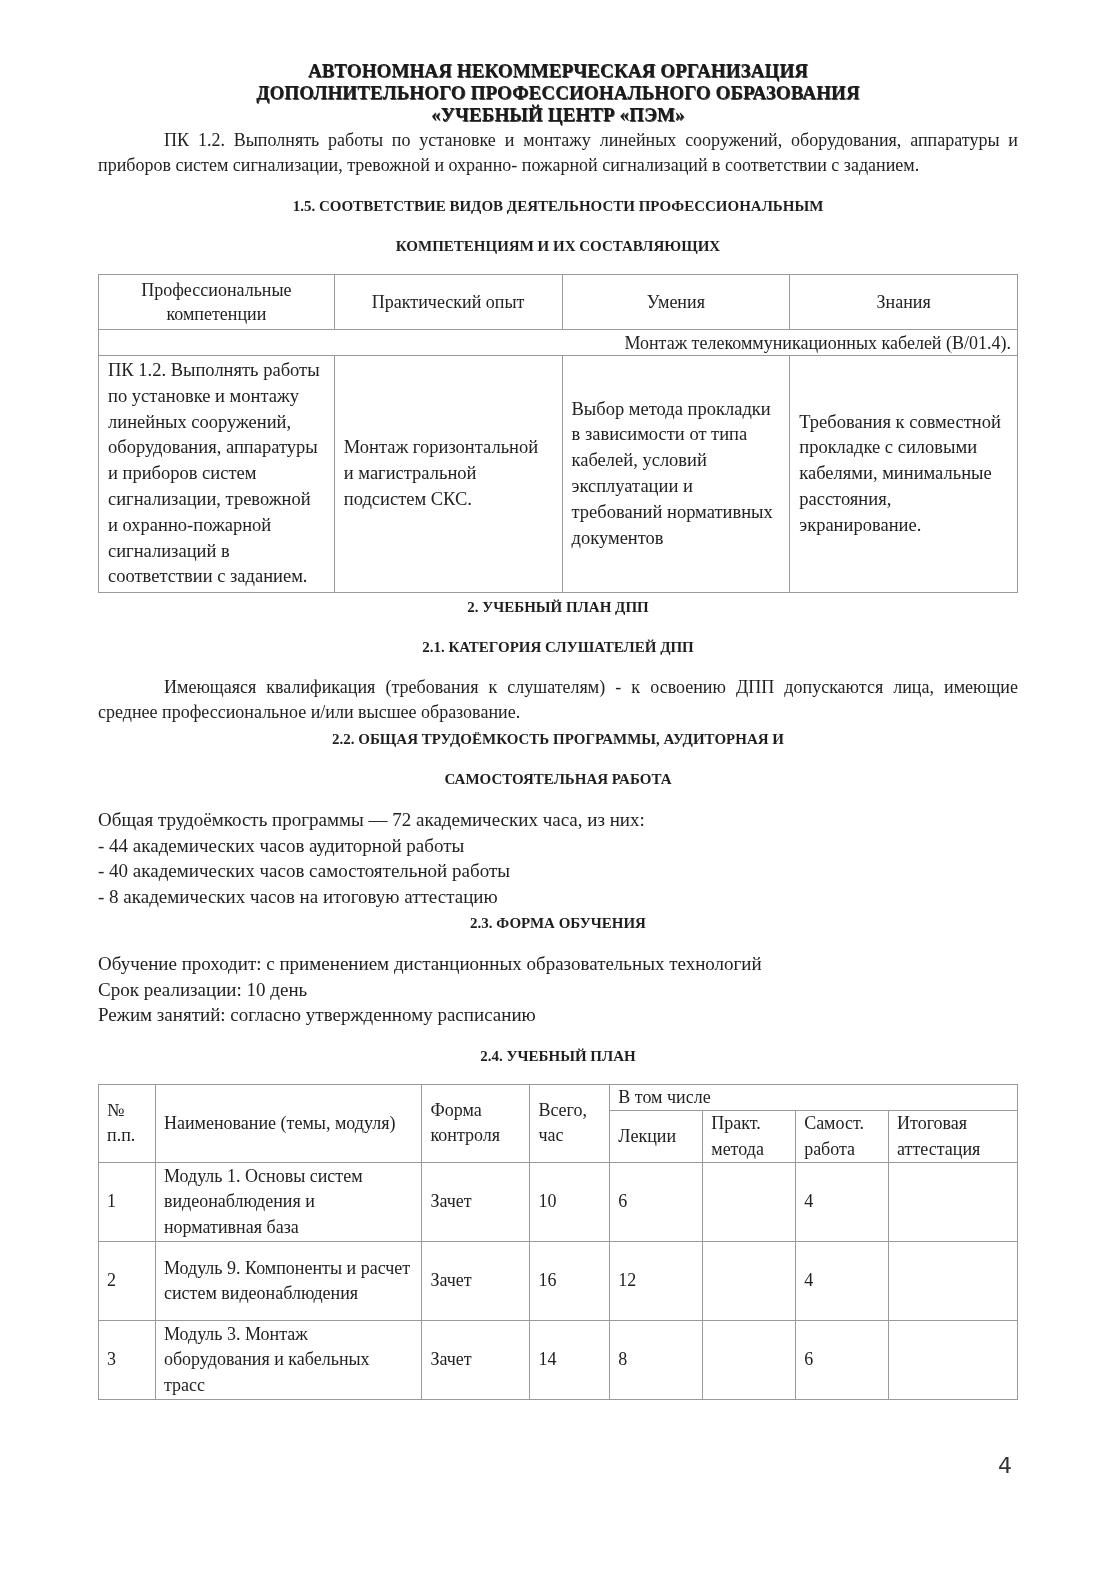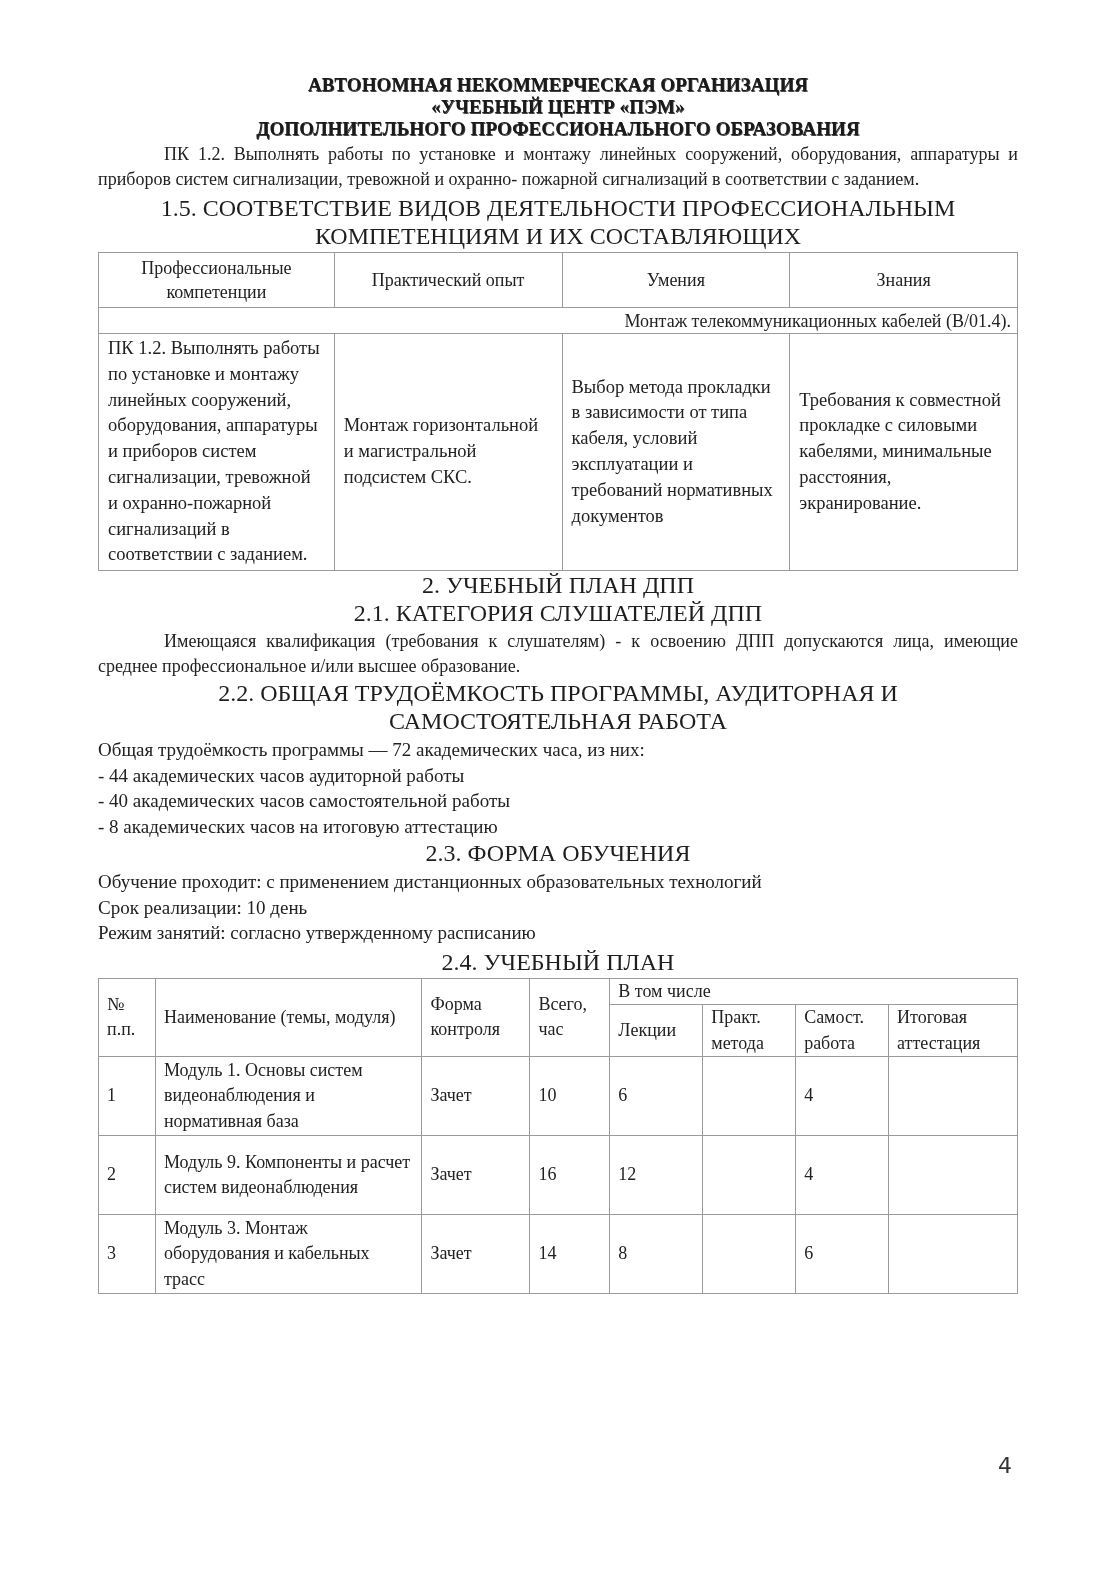--- a/index.html
+++ b/index.html
@@ -1,45 +1,45 @@
 <!DOCTYPE html>
 <html><head>
 <meta charset="utf-8">
 <style>
   html, body { margin: 0; padding: 0; background: #ffffff; }
   body { width: 1110px; height: 1570px; position: relative; overflow: hidden;
          font-family: "Liberation Serif", "DejaVu Serif", serif; color: #222; }
-  .page { position: absolute; left: 98px; top: 70px; width: 920px; }
+  .page { position: absolute; left: 98px; top: 56px; width: 920px; }
   .org { text-align: center; font-weight: bold; font-size: 19px; line-height: 22px;
          color: #1a1a1a; letter-spacing: 0.1px; text-shadow: 0.6px 0.6px 0 #444; }
   .para { font-size: 18px; line-height: 25px; text-align: justify; margin: 0; }
   .para.indent { text-indent: 66px; }
-  .h { text-align: center; font-weight: normal; font-size: 24px; line-height: 24px; margin: 4px; color: #1e1e1e; }
+  .h { text-align: center; font-weight: bold; font-size: 15px; line-height: 24px; margin: 16px; color: #1e1e1e; }
   .line { font-size: 19px; line-height: 25.5px; margin: 0; }
   b.pk { font-weight: normal; }
   table { border-collapse: collapse; width: 100%; font-size: 18px; }
   td, th { border: 1px solid #9a9a9a; font-weight: normal; vertical-align: middle; }
   .t1 th { text-align: center; line-height: 24px; padding: 2px 6px; height: 50px; }
   .t1 .span-row td { text-align: right; height: 25px; padding: 0 6px; line-height: 24px; }
   .t1 .body td { padding: 2px 9px; line-height: 25.8px; font-size: 18.5px; }
   .t2 th, .t2 td { padding: 0 8px; text-align: left; line-height: 25.5px; }
   .t2 .subhead { height: 24px; }
   .t2 .row td { height: 78px; }
   .pagenum { position: absolute; left: 998px; top: 1453px; font-family: "DejaVu Sans", sans-serif;
              font-size: 22px; color: #333; }
 </style>
 </head>
 <body>
 
 <div class="page">
 
   <div style="margin-top:4px;">
     <div class="org">АВТОНОМНАЯ НЕКОММЕРЧЕСКАЯ ОРГАНИЗАЦИЯ</div>
+    <div class="org">ДОПОЛНИТЕЛЬНОГО ПРОФЕССИОНАЛЬНОГО ОБРАЗОВАНИЯ</div>
     <div class="org">«УЧЕБНЫЙ ЦЕНТР «ПЭМ»</div>
-    <div class="org">ДОПОЛНИТЕЛЬНОГО ПРОФЕССИОНАЛЬНОГО ОБРАЗОВАНИЯ</div>
   </div>
 
   <p class="para indent" style="margin-top:2px;">
     <b class="pk">ПК 1.2.</b><span> Выполнять работы по установке и монтажу линейных сооружений, оборудования, аппаратуры и приборов систем сигнализации, тревожной и охранно- пожарной сигнализаций в соответствии с заданием.</span>
   </p>
 
   <div style="margin-top:2px;">
     <p class="h">1.5. СООТВЕТСТВИЕ ВИДОВ ДЕЯТЕЛЬНОСТИ ПРОФЕССИОНАЛЬНЫМ</p>
     <p class="h">КОМПЕТЕНЦИЯМ И ИХ СОСТАВЛЯЮЩИХ</p>
   </div>
@@ -59,21 +59,21 @@
       <th>Знания</th>
     </tr>
     <tr class="span-row">
       <td colspan="4">Монтаж телекоммуникационных кабелей (B/01.4).</td>
     </tr>
     <tr class="body">
       <td style="vertical-align:top;">
         <b class="pk">ПК 1.2.</b><span> Выполнять работы по установке и монтажу линейных сооружений, оборудования, аппаратуры и приборов систем сигнализации, тревожной и охранно-пожарной сигнализаций в соответствии с заданием.</span>
       </td>
       <td>Монтаж горизонтальной и магистральной подсистем СКС.</td>
-      <td>Выбор метода прокладки в зависимости от типа кабеля, условий эксплуатации и требований нормативных документов</td>
+      <td>Выбор метода прокладки в зависимости от типа кабелей, условий эксплуатации и требований нормативных документов</td>
       <td>Требования к совместной прокладке с силовыми кабелями, минимальные расстояния, экранирование.</td>
     </tr>
   </tbody>
     </table>
 
   <p class="h" style="margin-top:2px;">2. УЧЕБНЫЙ ПЛАН ДПП</p>
   <p class="h">2.1. КАТЕГОРИЯ СЛУШАТЕЛЕЙ ДПП</p>
   <p class="para indent">Имеющаяся квалификация (требования к слушателям) - к освоению ДПП допускаются лица, имеющие среднее профессиональное и/или высшее образование.</p>
 
   <p class="h" style="margin-top:2px;">2.2. ОБЩАЯ ТРУДОЁМКОСТЬ ПРОГРАММЫ, АУДИТОРНАЯ И</p>

